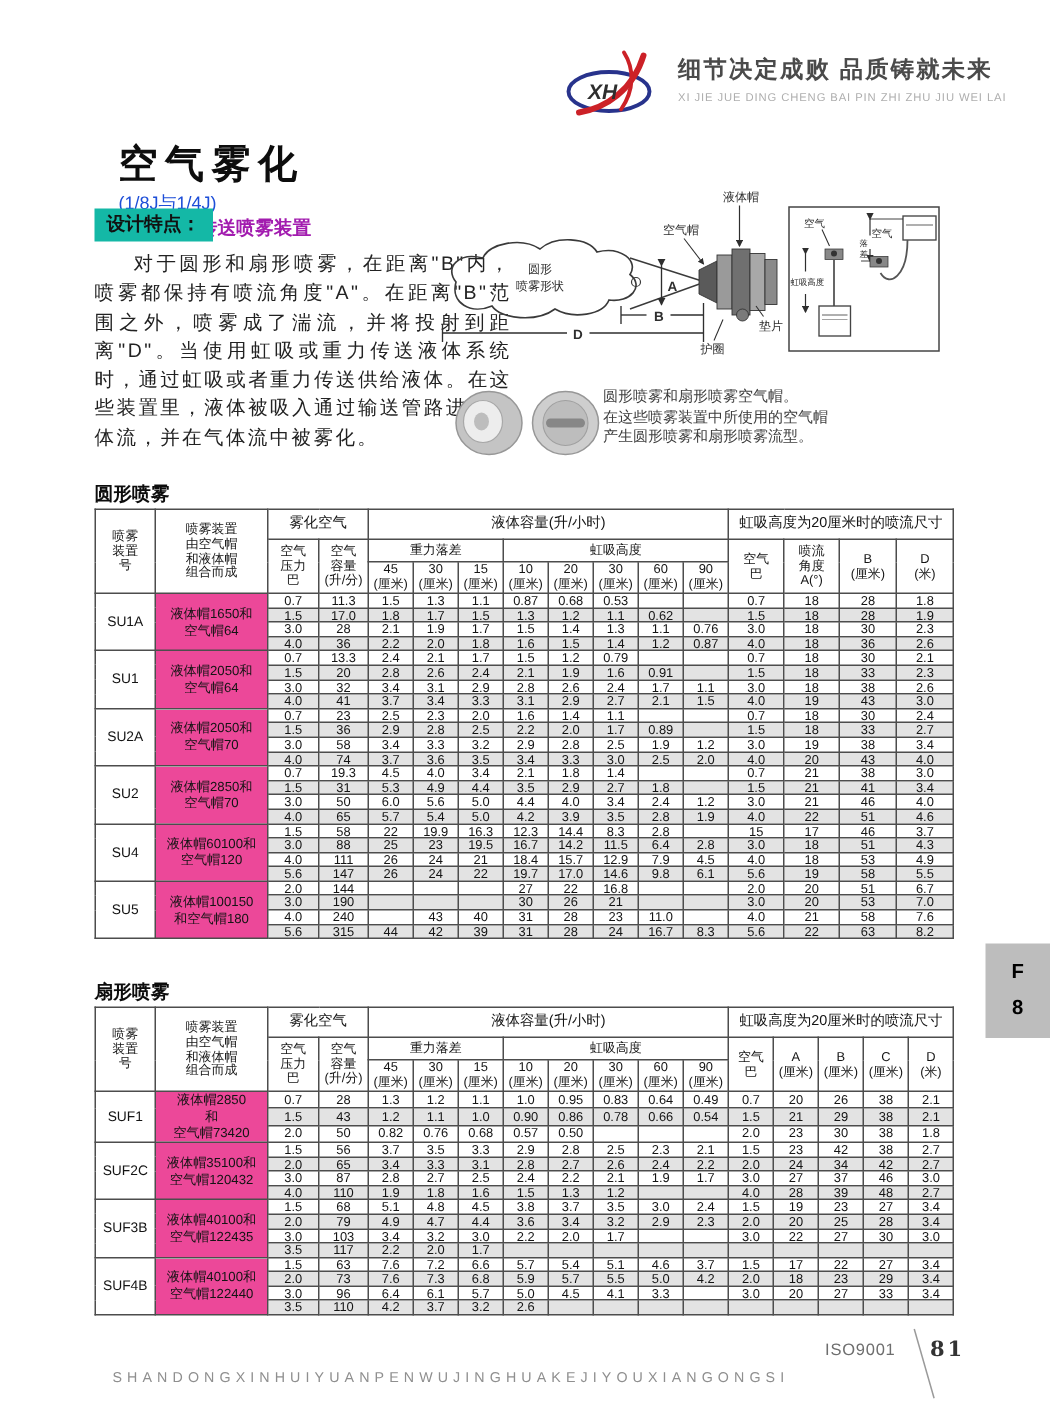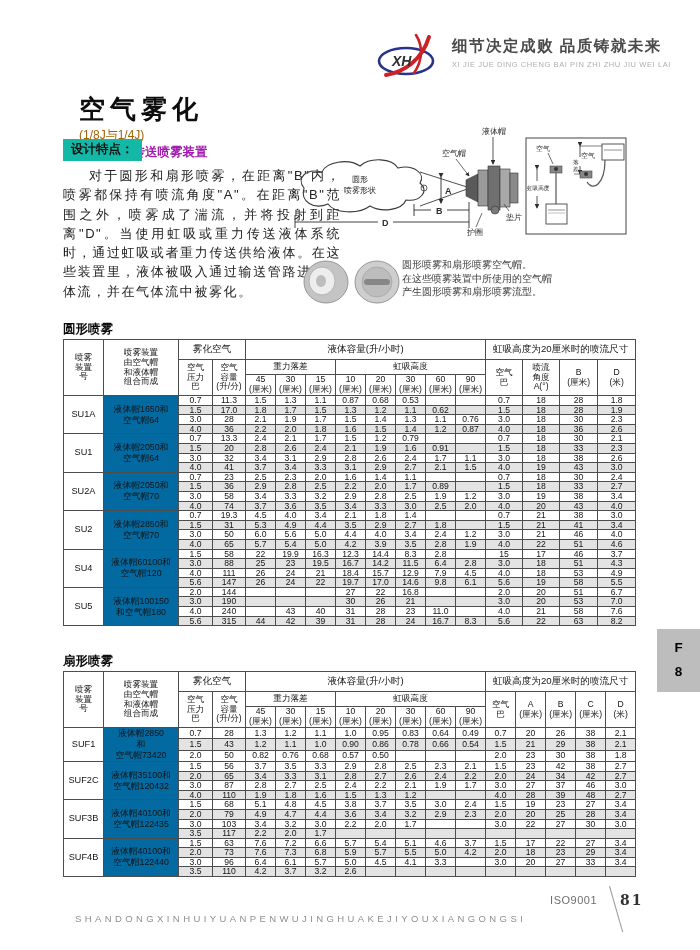--- a/index.html
+++ b/index.html
@@ -7,21 +7,21 @@
         font-family:"Liberation Sans",sans-serif;color:#1a1a1a;}
   
   .slogan{position:absolute;left:452px;top:36px;font-size:15.5px;font-weight:bold;
           color:#4a4a4a;letter-spacing:1.5px;white-space:nowrap;}
   .pinyin{position:absolute;left:452px;top:60px;font-size:7.5px;color:#aeaeae;
           letter-spacing:.6px;white-space:nowrap;}
   .logo{position:absolute;left:376px;top:30px;}
   
   .titlerow{position:absolute;left:63px;top:92px;display:flex;align-items:baseline;flex-direction:column;}
   .title-main{font-size:26px;font-weight:bold;letter-spacing:5px;color:#0d0d0d;}
-  .title-note{font-size:12px;margin-left:4px;color:#a16207;}
+  .title-note{font-size:12px;margin-left:4px;color:#1d4ed8;}
   .title-sub{font-size:12.5px;font-weight:bold;margin-left:16px;color:#a21caf;}
   
   .design-label{position:absolute;left:63px;top:139px;background:#14b8a6;
           padding:2px 8px 3px 8px;font-size:12.5px;font-weight:bold;color:#111;}
   .design-para{position:absolute;left:63px;top:166px;width:278px;font-size:13px;
           line-height:19.3px;letter-spacing:1.6px;text-align:justify;
           text-indent:2em;color:#222;}
   
   .diagram{position:absolute;left:290px;top:124px;}
   .photos{position:absolute;left:300px;top:256px;}
@@ -34,21 +34,21 @@
   .dtable{border-collapse:collapse;table-layout:fixed;width:572px;background:#fff;
           border:1.5px solid #222;}
   .dtable th,.dtable td{border:1px solid #4d4d4d;text-align:center;vertical-align:middle;
           padding:0;font-weight:normal;color:#141414;overflow:hidden;}
   .dtable thead th{font-size:8.6px;line-height:1.12;white-space:pre-line;}
   .dtable th.grp{font-size:9.6px;}
   .dtable tr.h1{height:20px;} .dtable tr.h2{height:15px;} .dtable tr.h3{height:21px;}
   .dtable tbody tr{height:9.3px;}
   .dtable tbody td{font-size:8.6px;line-height:1;}
   .dtable td.gid{font-size:9.2px;background:#fff;}
-  .dtable td.gcombo{font-size:8.8px;line-height:1.25;white-space:pre-line;background:#0369a1;}
+  .dtable td.gcombo{font-size:8.8px;line-height:1.25;white-space:pre-line;background:#ec4899;}
   .dtable tr.shade td.v{background:#e3e3e3;}
   
   .side-tab{position:absolute;left:657px;top:629px;width:43px;height:63px;background:#bdbdbd;
           text-align:center;font-weight:bold;font-size:13.5px;color:#000;padding-top:7px;
           box-sizing:border-box;line-height:24px;}
   
   .iso{position:absolute;left:437px;top:894px;width:160px;text-align:right;
        font-size:11px;color:#6e6e6e;letter-spacing:.5px;}
   .slash{position:absolute;left:609px;top:886px;height:48px;width:0;
        border-left:1.5px solid #9a9a9a;transform:rotate(-16deg);transform-origin:top center;}

